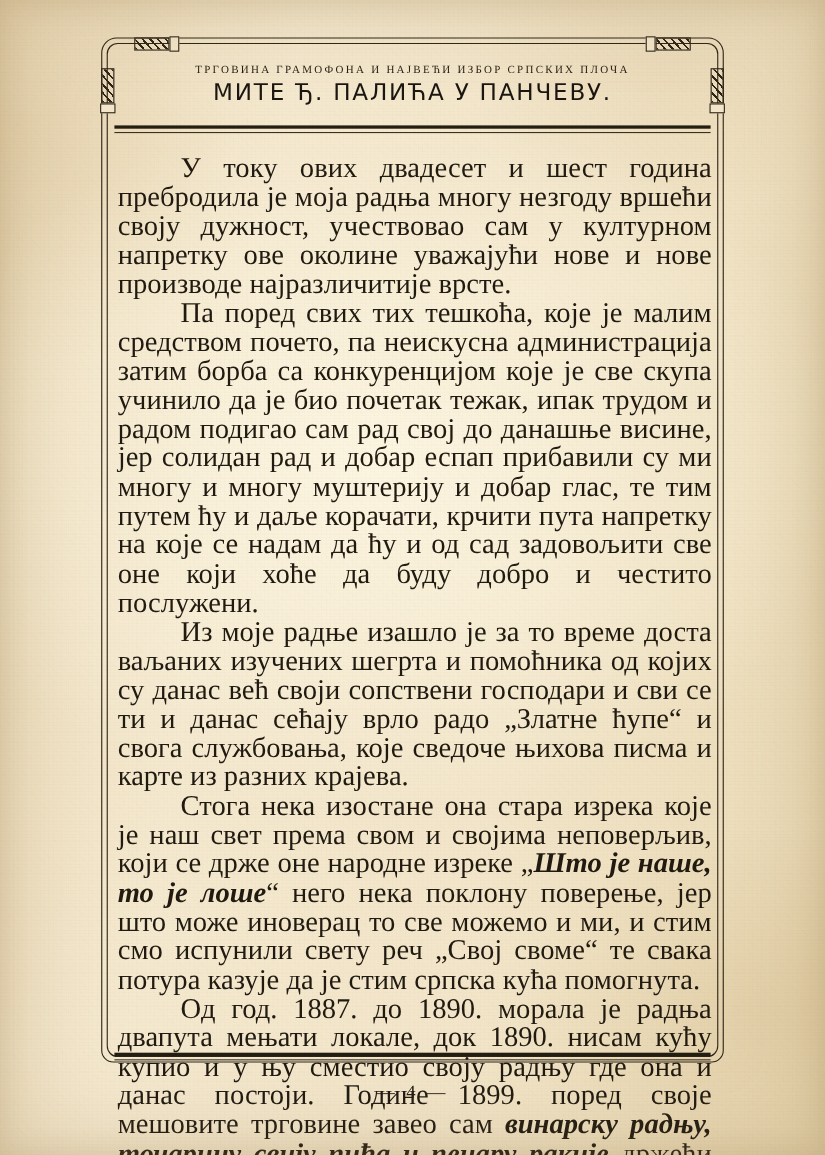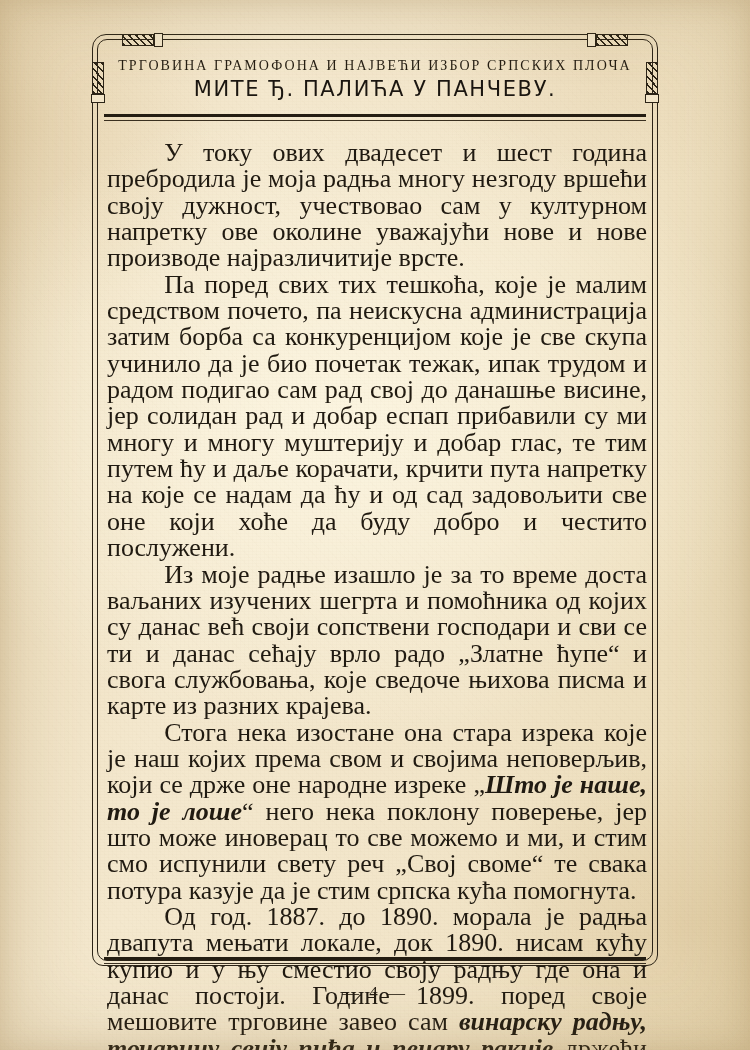--- a/index.html
+++ b/index.html
@@ -88,21 +88,21 @@
 
   
   .header {
     position: absolute;
     left: 108px;
     top: 58px;
     width: 534px;
     text-align: center;
   }
   .kicker {
-    font-size: 14px;
+    font-size: 10px;
     letter-spacing: 2.05px;
     color: #241d12;
     white-space: nowrap;
     font-family: "Liberation Serif", "DejaVu Serif", serif;
   }
   .bigtitle {
     margin-top: 3px;
     font-family: "DejaVu Sans", "Liberation Sans", sans-serif;
     font-size: 21px;
     letter-spacing: 1.6px;
@@ -184,21 +184,21 @@
   <div class="bigtitle">МИТЕ Ђ. ПАЛИЋА У ПАНЧЕВУ.</div>
 </div>
 
 <div class="rule-thick r1"></div>
 <div class="rule-thin  r2"></div>
 
 <div class="body">
   <p><span>У току ових двадесет и шест година пребродила је моја радња многу незгоду вршећи своју дужност, учествовао сам у културном напретку ове околине уважајући нове и нове производе најразличитије врсте.</span></p>
   <p><span>Па поред свих тих тешкоћа, које је малим средством почето, па неискусна администрација затим борба са конкуренцијом које је све скупа учинило да је био почетак тежак, ипак трудом и радом подигао сам рад свој до данашње висине, јер солидан рад и добар еспап прибавили су ми многу и многу муштерију и добар глас, те тим путем ћу и даље корачати, крчити пута напретку на које се надам да ћу и од сад задовољити све оне који хоће да буду добро и честито послужени.</span></p>
   <p><span>Из моје радње изашло је за то време доста ваљаних изучених шегрта и помоћника од којих су данас већ своји сопствени господари и сви се ти и данас сећају врло радо „Златне ћупе“ и свога службовања, које сведоче њихова писма и карте из разних крајева.</span></p>
-  <p><span>Стога нека изостане она стара изрека које је наш којих према свом и својима неповерљив, који се држе оне народне изреке </span><span>„</span><b>Што је наше, то је лоше</b><span>“</span><span> него нека поклону поверење, јер што може иноверац то све можемо и ми, и стим смо испунили свету реч „Свој своме“ те свака потура казује да је стим српска кућа помогнута.</span></p>
+  <p><span>Стога нека изостане она стара изрека које је наш свет према свом и својима неповерљив, који се држе оне народне изреке </span><span>„</span><b>Што је наше, то је лоше</b><span>“</span><span> него нека поклону поверење, јер што може иноверац то све можемо и ми, и стим смо испунили свету реч „Свој своме“ те свака потура казује да је стим српска кућа помогнута.</span></p>
   <p><span>Од год. 1887. до 1890. морала је радња двапута мењати локале, док 1890. нисам кућу купио и у њу сместио своју радњу где она и данас постоји. Године 1899. поред своје мешовите трговине завео сам </span><b>винарску радњу, точарину свију пића и пецару ракије</b><span> држећи се кућу начела солидности.</span></p>
   <p><span>Године 1894. увео сам на велико продају </span><b>„Суве</b></p>
 </div>
 
 <div class="rule-thick r3"></div>
 <div class="rule-thin  r4"></div>
 
 <div class="folio">— 4 —</div>
 
 <div class="vignette"></div>

